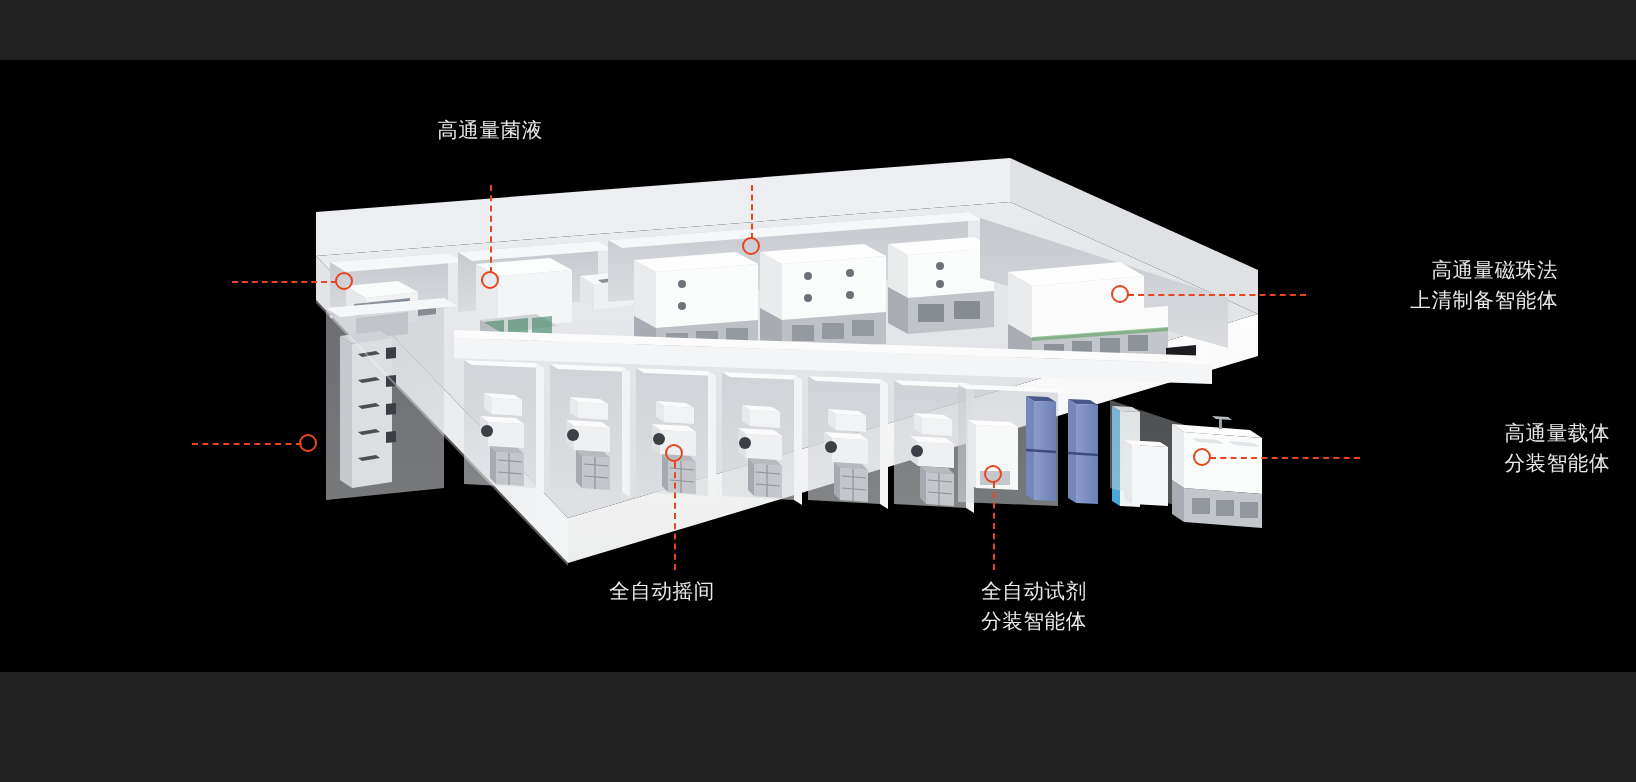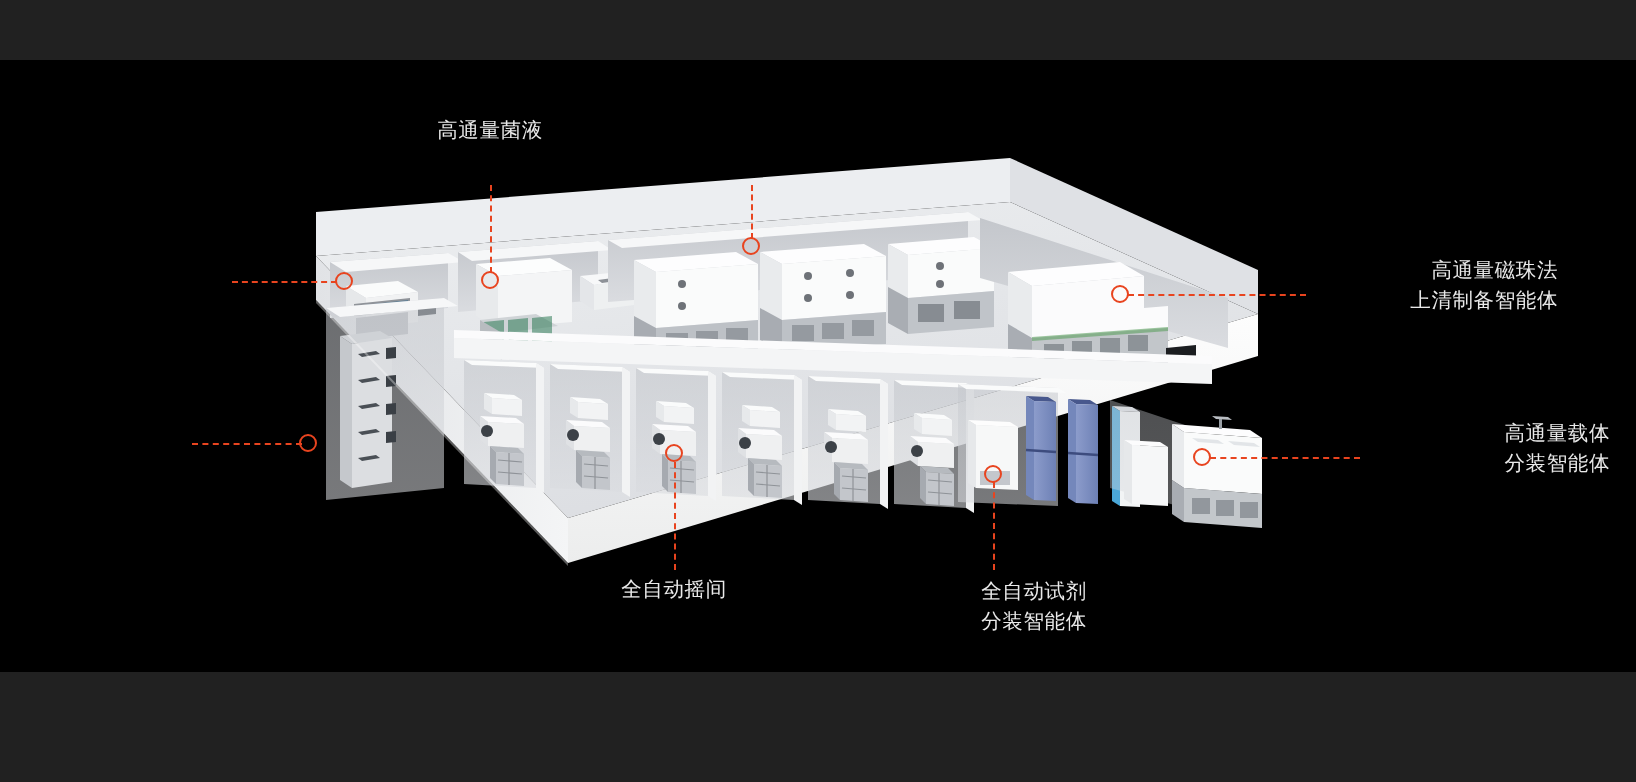--- a/index.html
+++ b/index.html
@@ -468,21 +468,21 @@
       <div class="annot">
         <div class="txt l" style="left:1370px;top:358px;width:240px;">
           <div>高通量载体</div>
           <div>分装智能体</div>
         </div>
         <div class="lead h" style="left:1210px;top:397px;width:150px;"></div>
         <div class="dot" style="left:1202px;top:397px;"></div>
       </div>
 
       <div class="annot">
-        <div class="txt c" style="left:554px;top:516px;width:240px;font-family:Liberation Mono, monospace;">
+        <div class="txt c" style="left:542px;top:516px;width:240px;">
           <div>全自动摇间</div>
         </div>
         <div class="lead v" style="left:674px;top:402px;height:108px;"></div>
         <div class="dot" style="left:674px;top:393px;"></div>
       </div>
 
       <div class="annot">
         <div class="txt c" style="left:934px;top:516px;width:200px;">
           <div>全自动试剂</div>
           <div>分装智能体</div>

